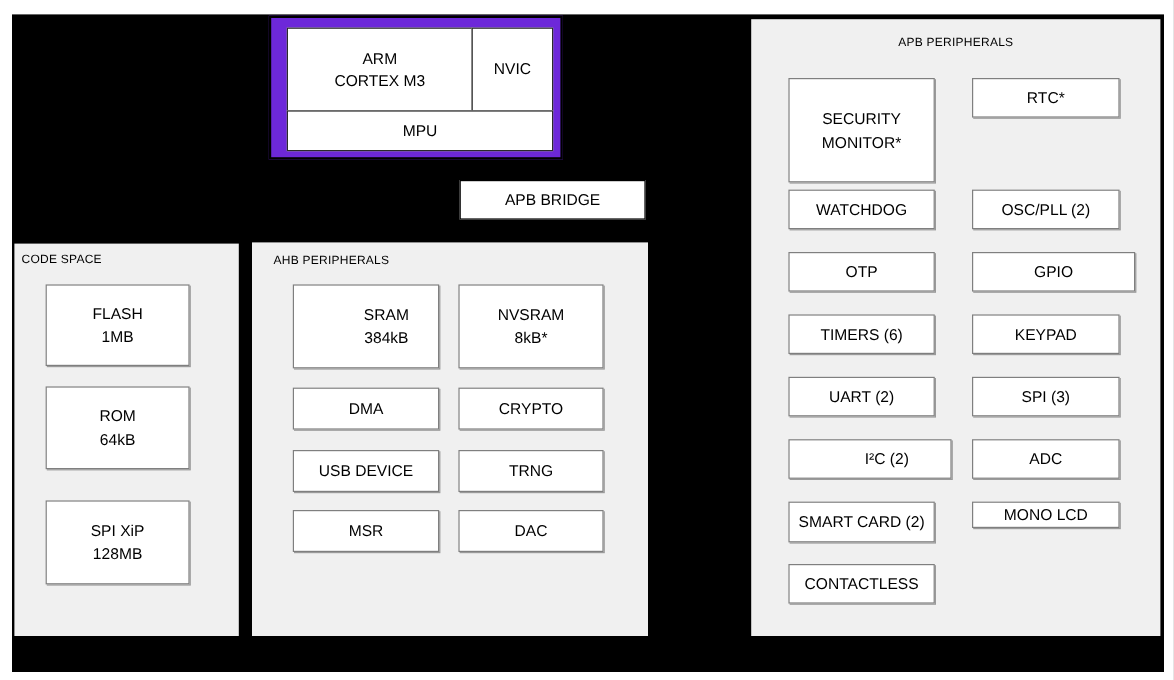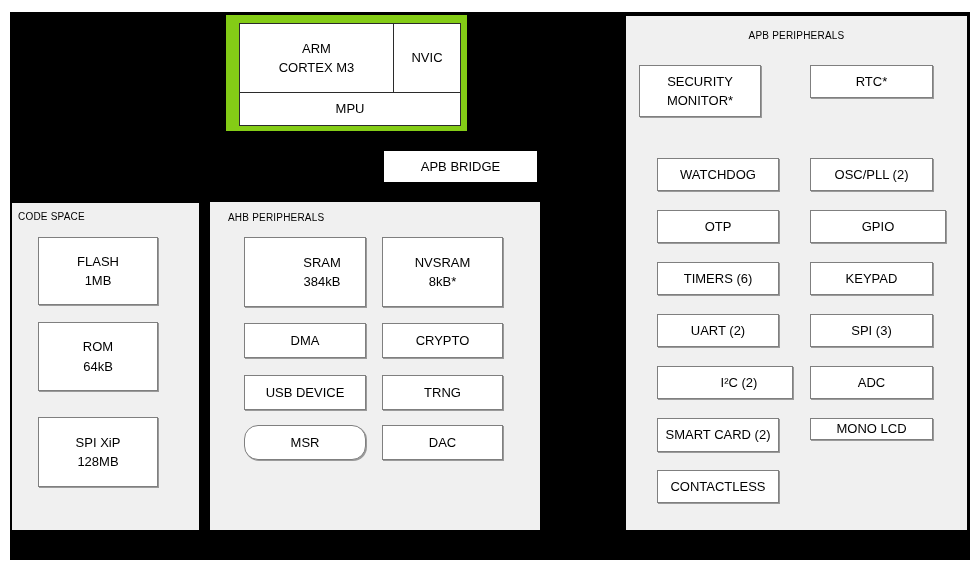--- a/index.html
+++ b/index.html
@@ -44,21 +44,21 @@
     justify-content: center;
     text-align: center;
     font-size: 13px;
     line-height: 1.5;
     white-space: pre-line;
   }
   .cpu-outer {
     position: absolute;
     left: 224px; top: 13px;
     width: 245px; height: 120px;
-    background: #84cc16;
+    background: #6d28d9;
     border: 2px solid #000000;
   }
   .cpu-box {
     border: 1.5px solid #2b2b2b;
     box-shadow: none;
   }
   .bridge-box {
     border: 1.5px solid #000000;
     box-shadow: none;
   }
@@ -92,28 +92,28 @@
   <div class="panel" style="left:210px; top:202px; width:330px; height:328px;">
     <div class="panel-title" style="left:18px; top:10px;">AHB PERIPHERALS</div>
     <div class="box" style="left:34px; top:35px; width:122px; height:70px;padding-left:34px;">SRAM
 384kB</div>
     <div class="box" style="left:172px; top:35px; width:121px; height:70px;">NVSRAM
 8kB*</div>
     <div class="box" style="left:34px; top:121px; width:122px; height:35px;">DMA</div>
     <div class="box" style="left:172px; top:121px; width:121px; height:35px;">CRYPTO</div>
     <div class="box" style="left:34px; top:173px; width:122px; height:35px;">USB DEVICE</div>
     <div class="box" style="left:172px; top:173px; width:121px; height:35px;">TRNG</div>
-    <div class="box" style="left:34px; top:223px; width:122px; height:35px;border-radius:14px;">MSR</div>
+    <div class="box" style="left:34px; top:223px; width:122px; height:35px;">MSR</div>
     <div class="box" style="left:172px; top:223px; width:121px; height:35px;">DAC</div>
   </div>
 
   <div class="panel" style="left:626px; top:16px; width:341px; height:514px;">
     <div class="panel-title" style="left:0; top:14px; width:100%; text-align:center;">APB PERIPHERALS</div>
 
-    <div class="box" style="left:13px; top:49px; width:122px; height:52px;text-align:center;">SECURITY
+    <div class="box" style="left:31px; top:49px; width:122px; height:87px;text-align:center;">SECURITY
 MONITOR*</div>
     <div class="box" style="left:31px; top:142px; width:122px; height:33px;">WATCHDOG</div>
     <div class="box" style="left:31px; top:194px; width:122px; height:33px;">OTP</div>
     <div class="box" style="left:31px; top:246px; width:122px; height:33px;">TIMERS (6)</div>
     <div class="box" style="left:31px; top:298px; width:122px; height:33px;">UART (2)</div>
     <div class="box" style="left:31px; top:350px; width:136px; height:33px;padding-left:28px;">I²C (2)</div>
     <div class="box" style="left:31px; top:402px; width:122px; height:34px;">SMART CARD (2)</div>
     <div class="box" style="left:31px; top:454px; width:122px; height:33px;">CONTACTLESS</div>
 
     <div class="box" style="left:184px; top:49px; width:123px; height:33px;">RTC*</div>

